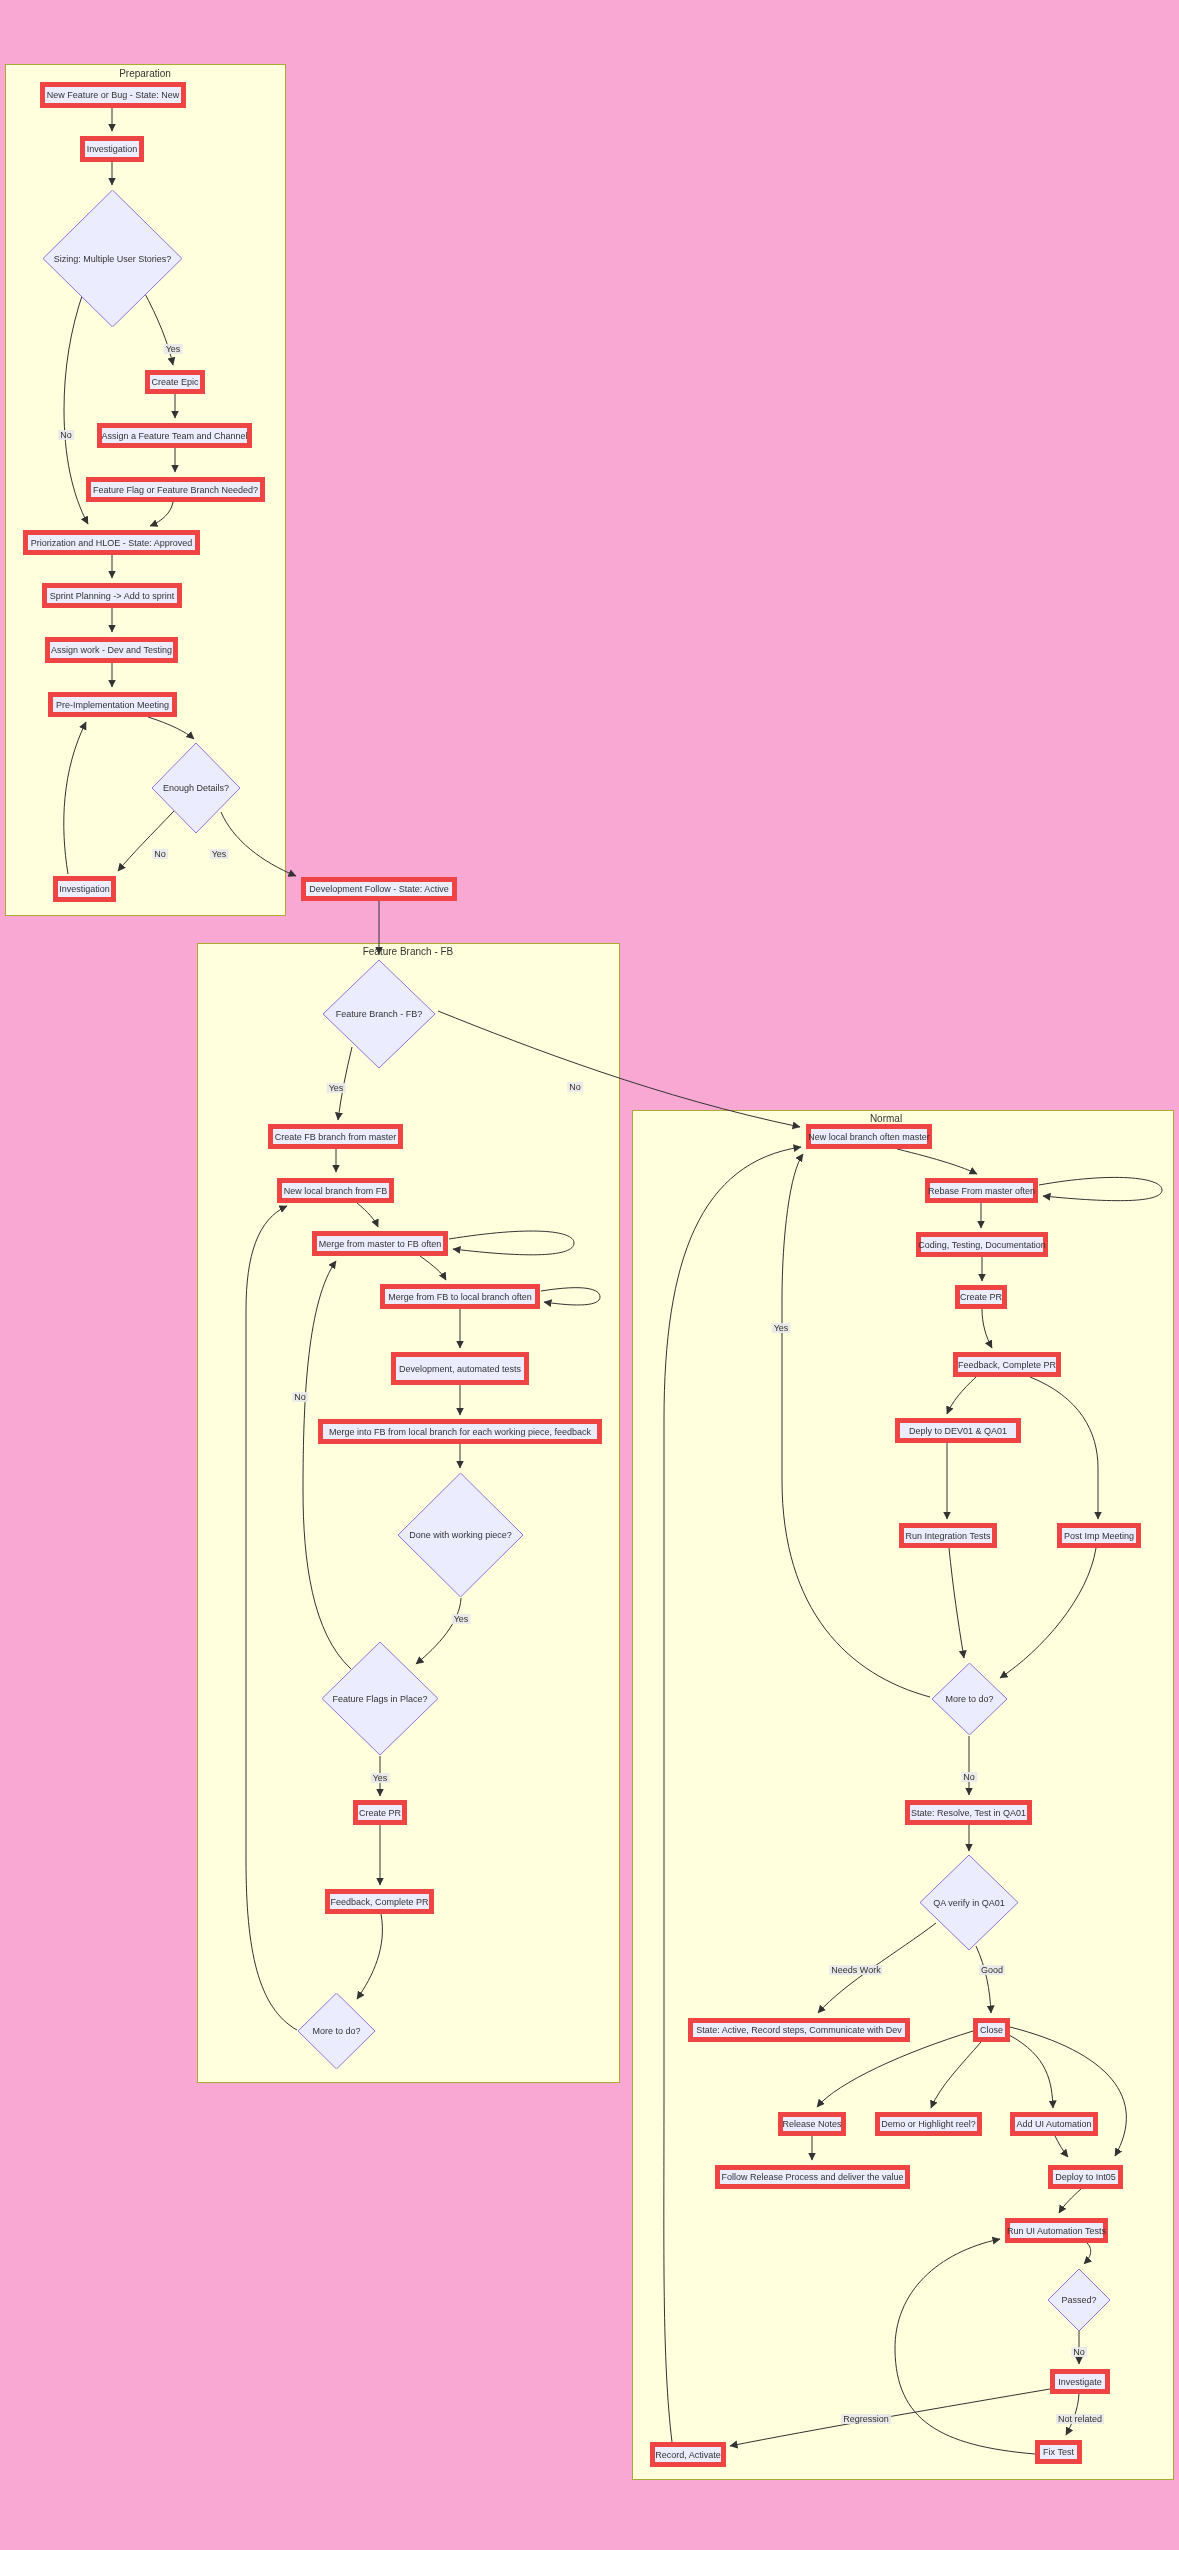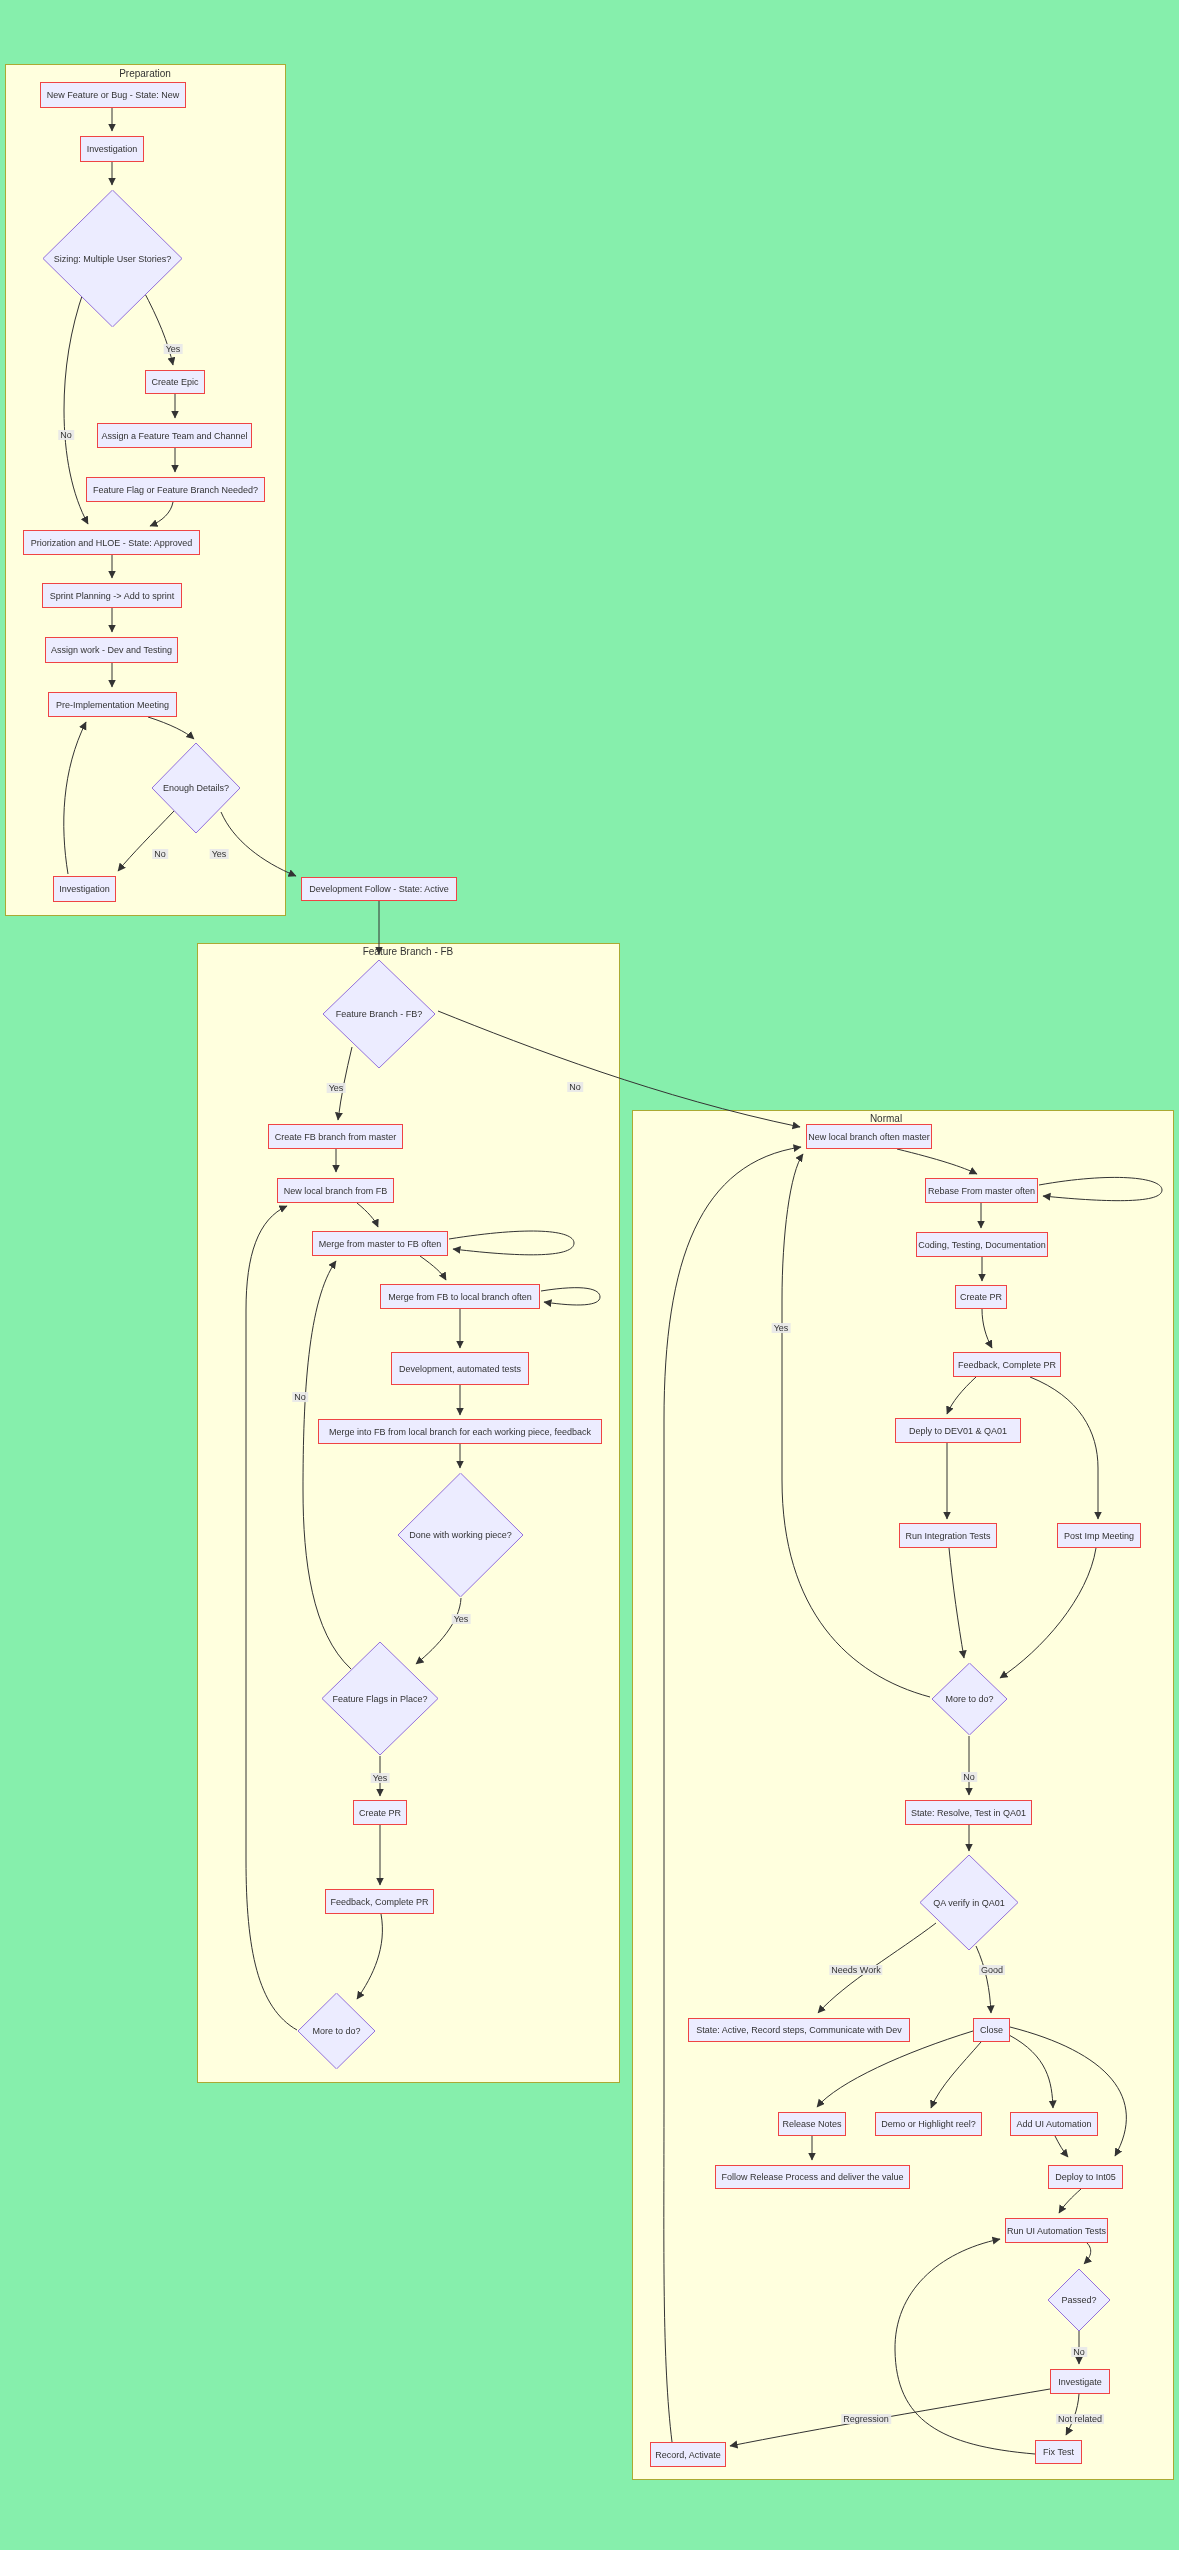--- a/index.html
+++ b/index.html
@@ -1,24 +1,24 @@
 <!DOCTYPE html>
 <html><head>
 <meta charset="utf-8">
 <style>
   html,body{margin:0;padding:0;background:#ffffff;}
-  #canvas{position:relative;width:1179px;height:2550px;background:#86efac;
+  #canvas{position:relative;width:1179px;height:2550px;background:#f9a8d4;
           font-family:"Liberation Sans", sans-serif;color:#333;overflow:hidden;}
   .cluster{position:absolute;background:#ffffde;border:1px solid #aaaa33;box-sizing:border-box;}
   .cluster-title{position:absolute;font-size:10px;color:#333;transform:translateX(-50%);white-space:nowrap;}
   svg.edge-layer{position:absolute;left:0;top:0;width:1179px;height:2550px;}
   .node{position:absolute;display:flex;align-items:center;justify-content:center;
         font-size:9px;color:#333;box-sizing:border-box;text-align:center;}
   .node span{white-space:nowrap;position:relative;z-index:2;}
-  .rect{background:#ECECFF;border:1px solid #ef4444;}
+  .rect{background:#ECECFF;border:5px solid #ef4444;}
   .diamond{background:transparent;border:none;justify-content:center;}
   .diamond svg{position:absolute;left:0;top:0;width:100%;height:100%;z-index:1;}
   .edge-label{position:absolute;transform:translate(-50%,-50%);background:rgba(232,232,232,0.92);
               padding:0 2px;font-size:9px;color:#333;white-space:nowrap;z-index:5;}
 </style>
 </head>
 <body>
 
 <div id="canvas">
 

